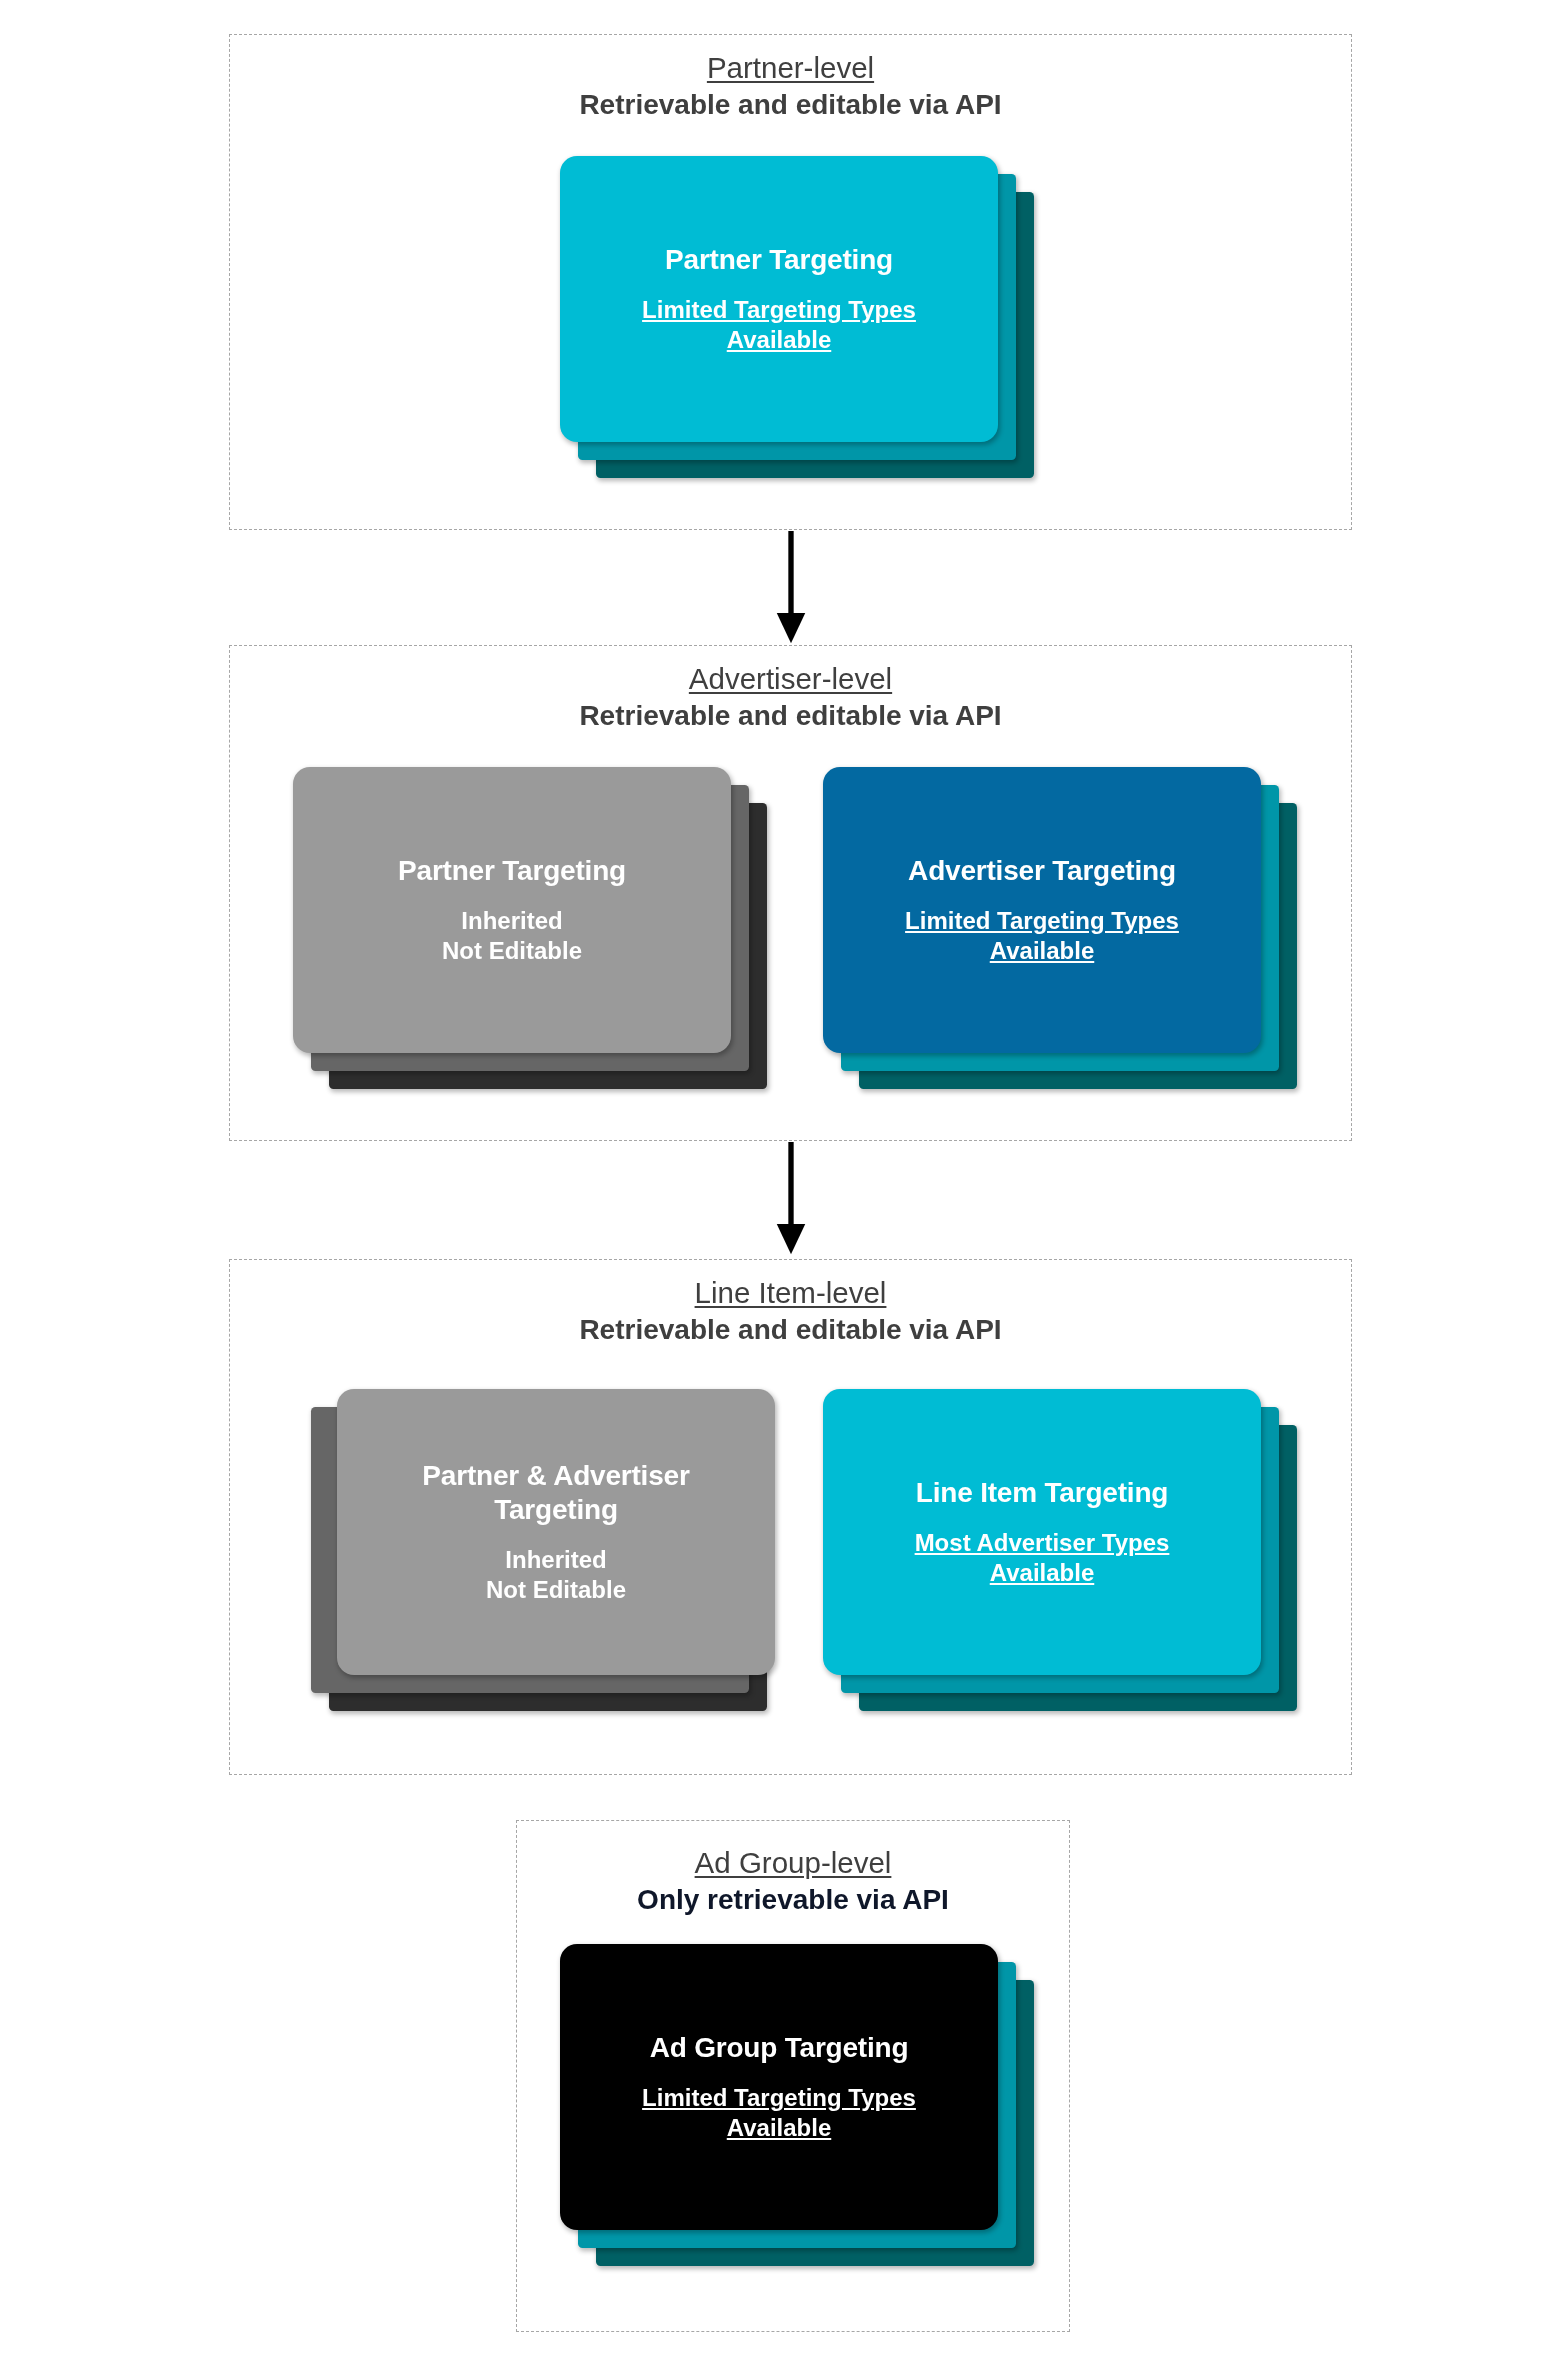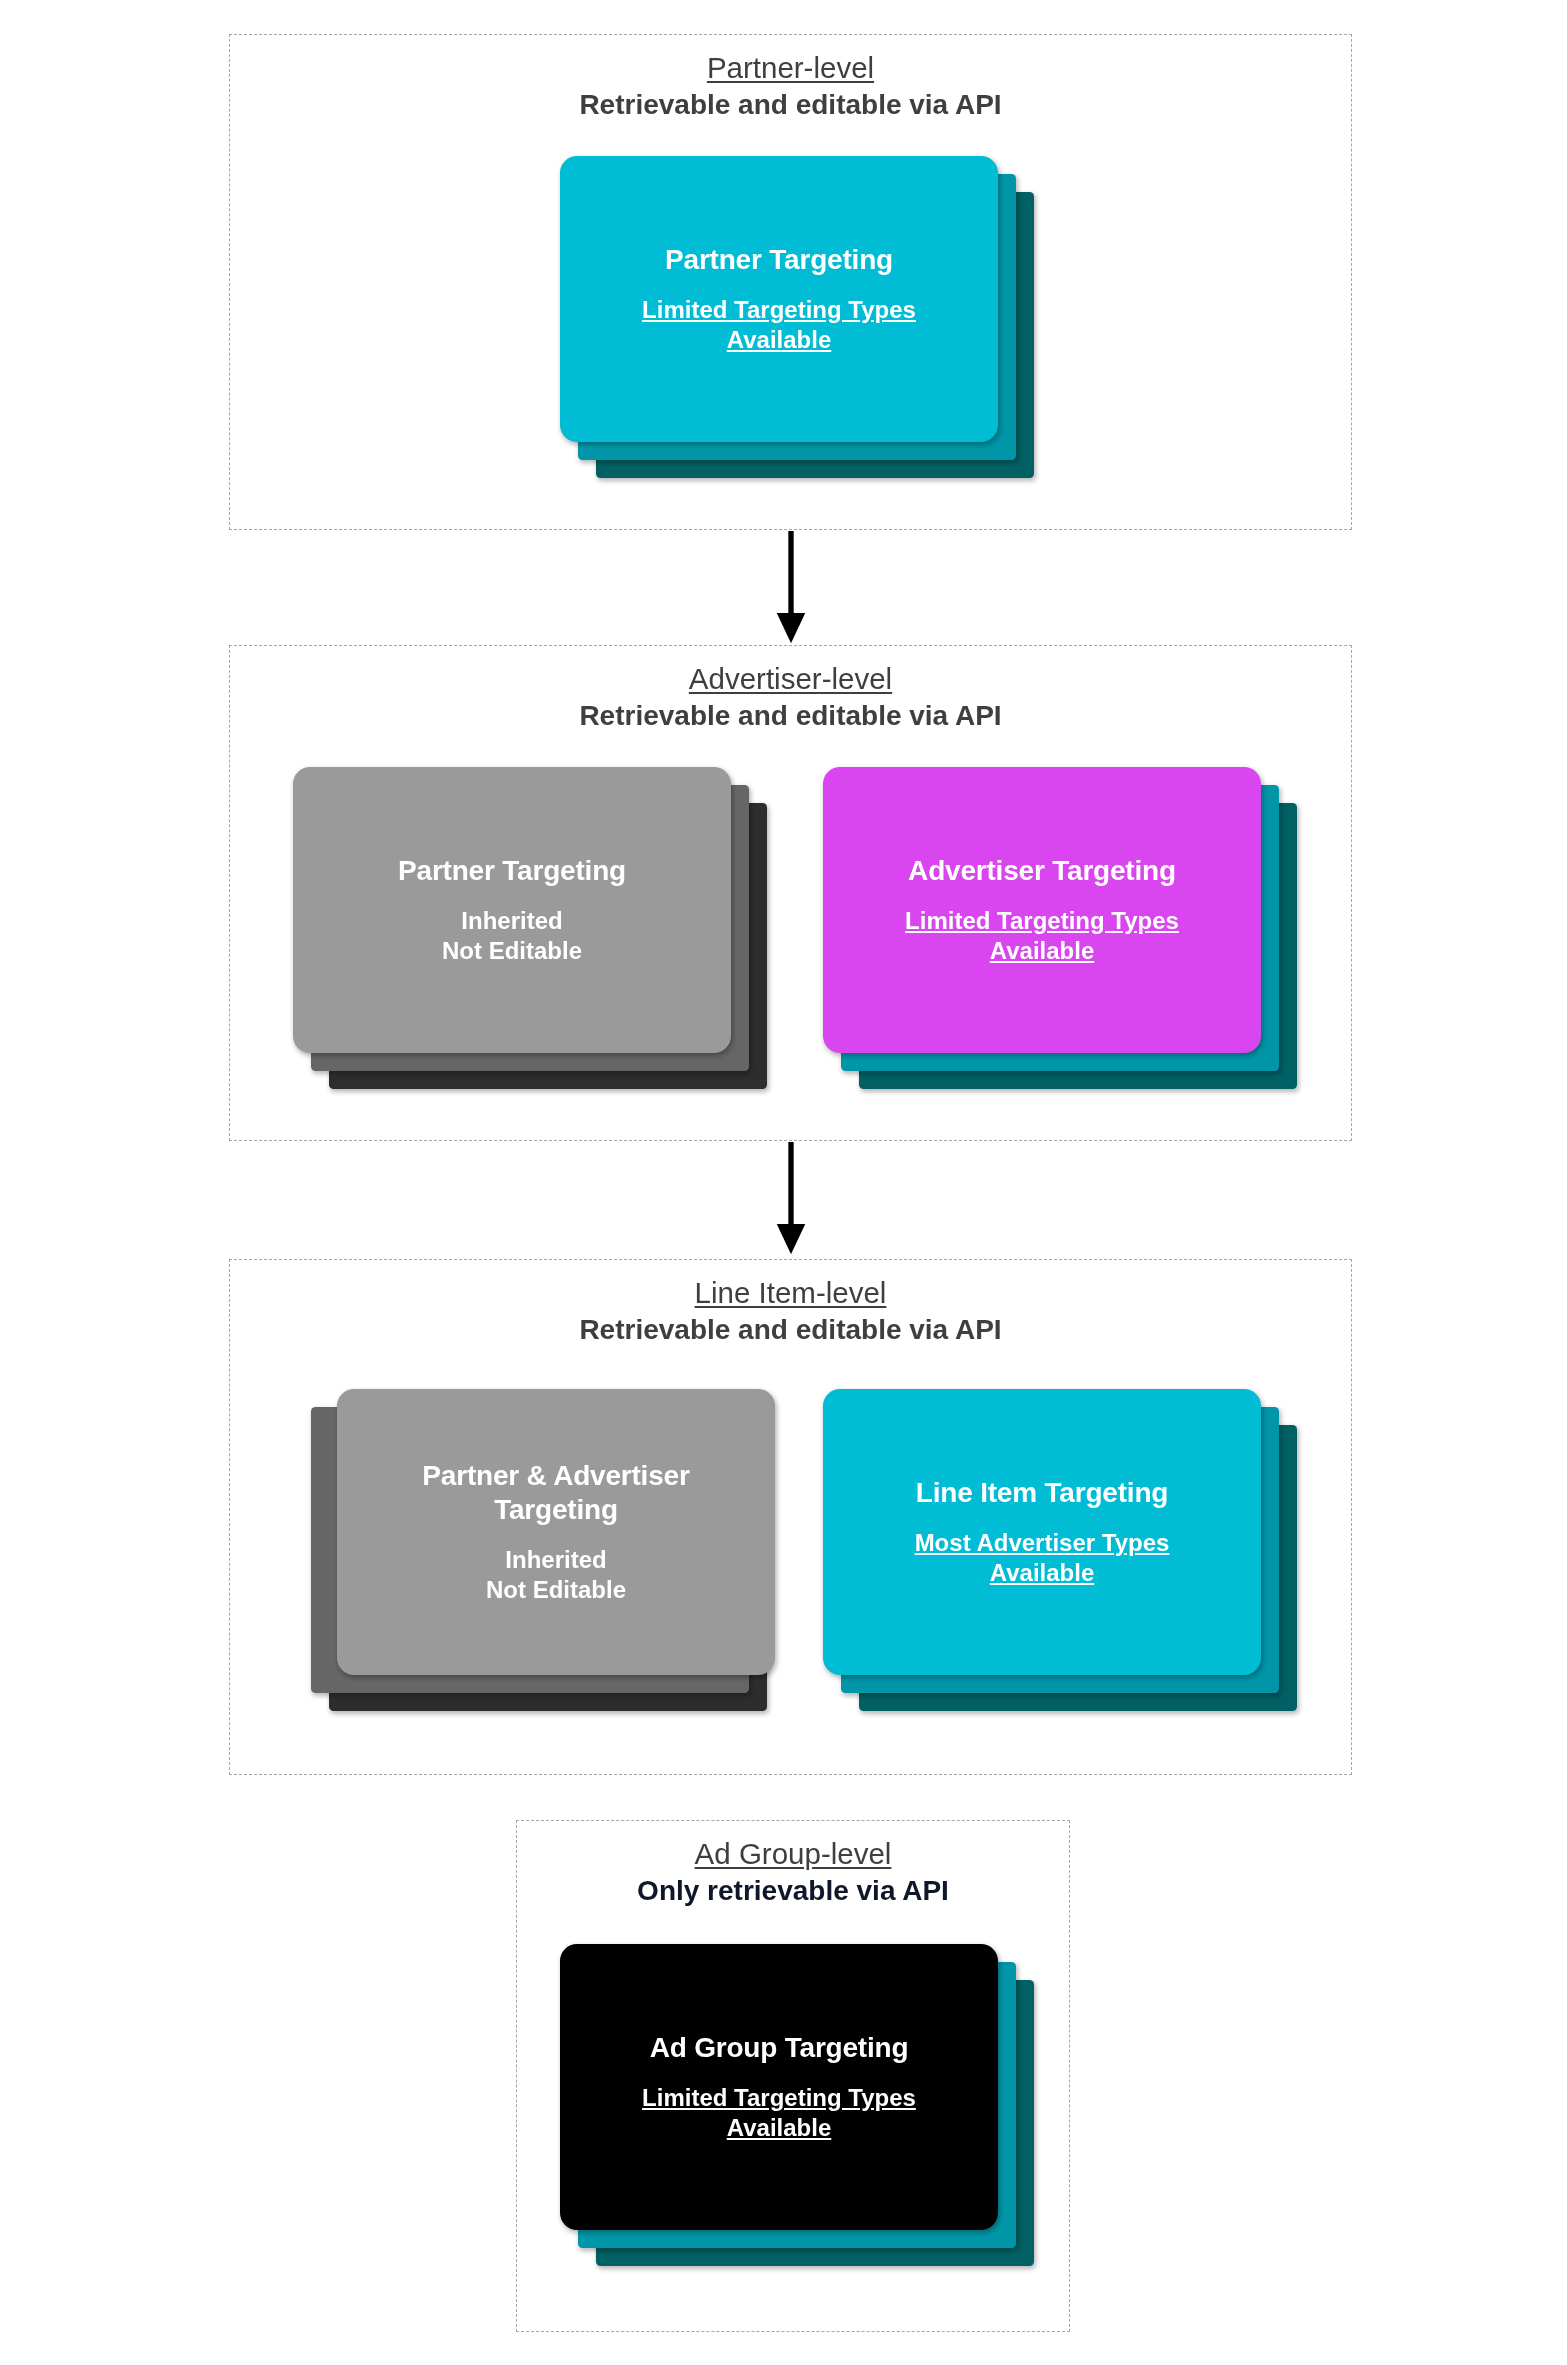--- a/index.html
+++ b/index.html
@@ -155,21 +155,21 @@
         <div class="card-sub">
           <span>Inherited</span><br>
           <span>Not Editable</span>
         </div>
       </div>
     </div>
 
     <div class="card-stack" style="left:593px; top:121px; width:473px; height:339px;">
       <div class="card-layer back" style="left:36px; top:36px; width:438px; height:286px; background:#006064;"></div>
       <div class="card-layer mid" style="left:18px; top:18px; width:438px; height:286px; background:#0096a8;"></div>
-      <div class="card-layer front" style="left:0px; top:0px; width:438px; height:286px; background:#d946ef;">
+      <div class="card-layer front" style="left:0px; top:0px; width:438px; height:286px; background:#0369a1;">
         <div class="card-title">Advertiser Targeting</div>
         <div class="card-sub underlined">
           <span>Limited Targeting Types</span><br>
           <span>Available</span>
         </div>
       </div>
     </div>
   </div>
 
   <svg class="arrow" style="left:773px; top:1142px;" width="36" height="114" viewBox="0 0 40 128">
@@ -204,21 +204,21 @@
         <div class="card-sub underlined">
           <span>Most Advertiser Types</span><br>
           <span>Available</span>
         </div>
       </div>
     </div>
   </div>
 
   <div class="level-box" style="left:516px; top:1820px; width:554px; height:512px;">
 
-    <div class="level-header" style="top:15px;">
+    <div class="level-header" style="top:24px;">
       <span class="level-title">Ad Group-level</span>
       <span class="level-subtitle alert">Only retrievable via API</span>
     </div>
 
     <div class="card-stack" style="left:43px; top:123px; width:473px; height:339px;">
       <div class="card-layer back" style="left:36px; top:36px; width:438px; height:286px; background:#006064;"></div>
       <div class="card-layer mid" style="left:18px; top:18px; width:438px; height:286px; background:#0096a8;"></div>
       <div class="card-layer front" style="left:0px; top:0px; width:438px; height:286px; background:#000000;">
         <div class="card-title">Ad Group Targeting</div>
         <div class="card-sub underlined">

